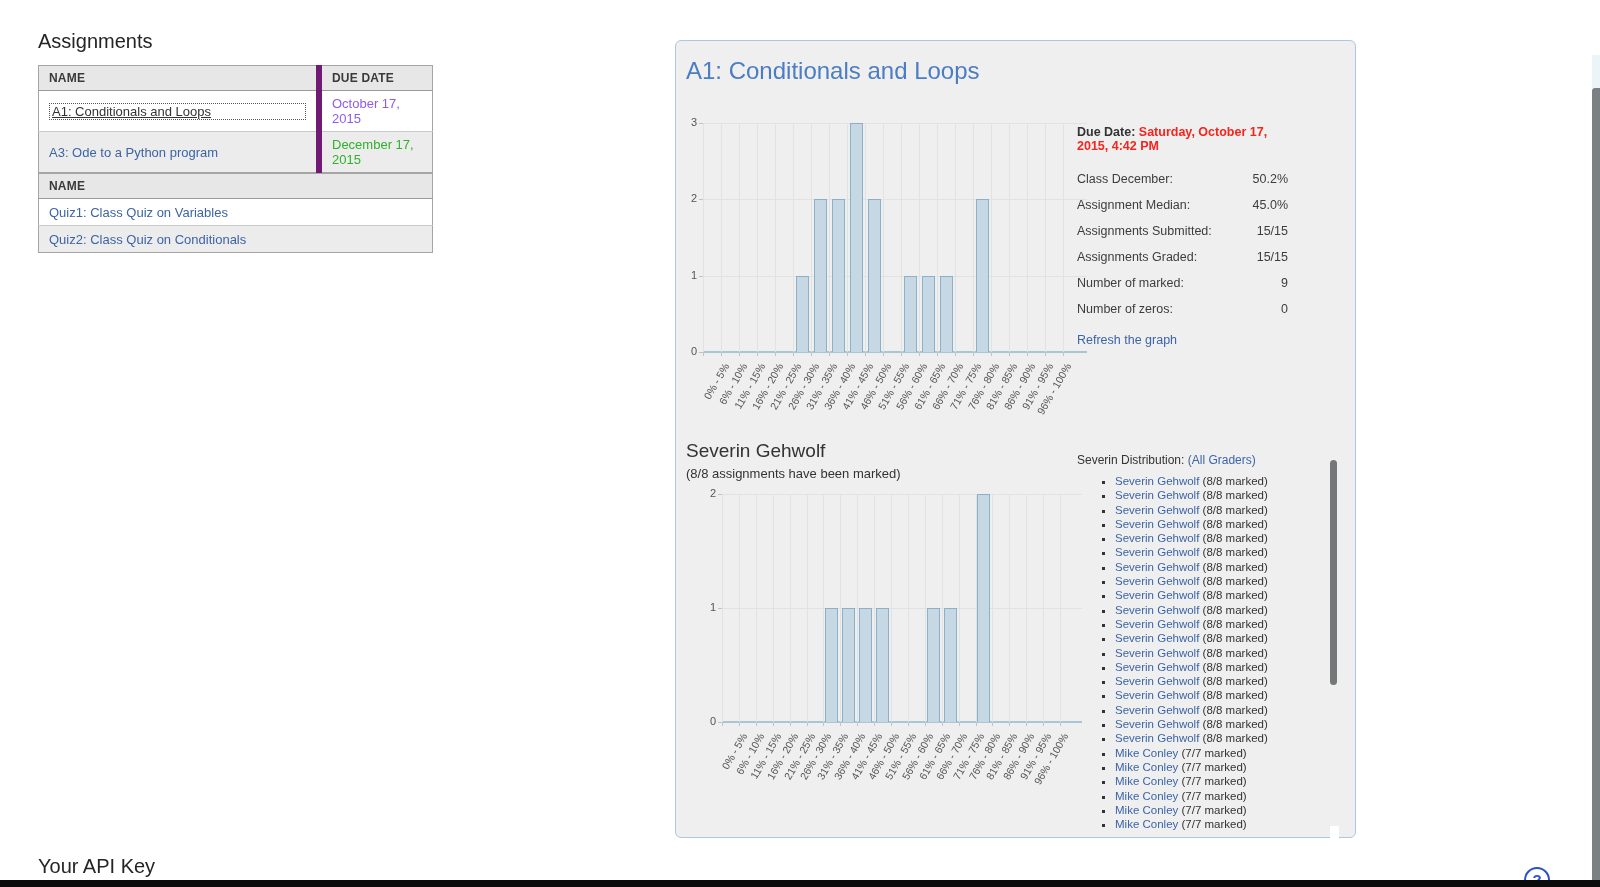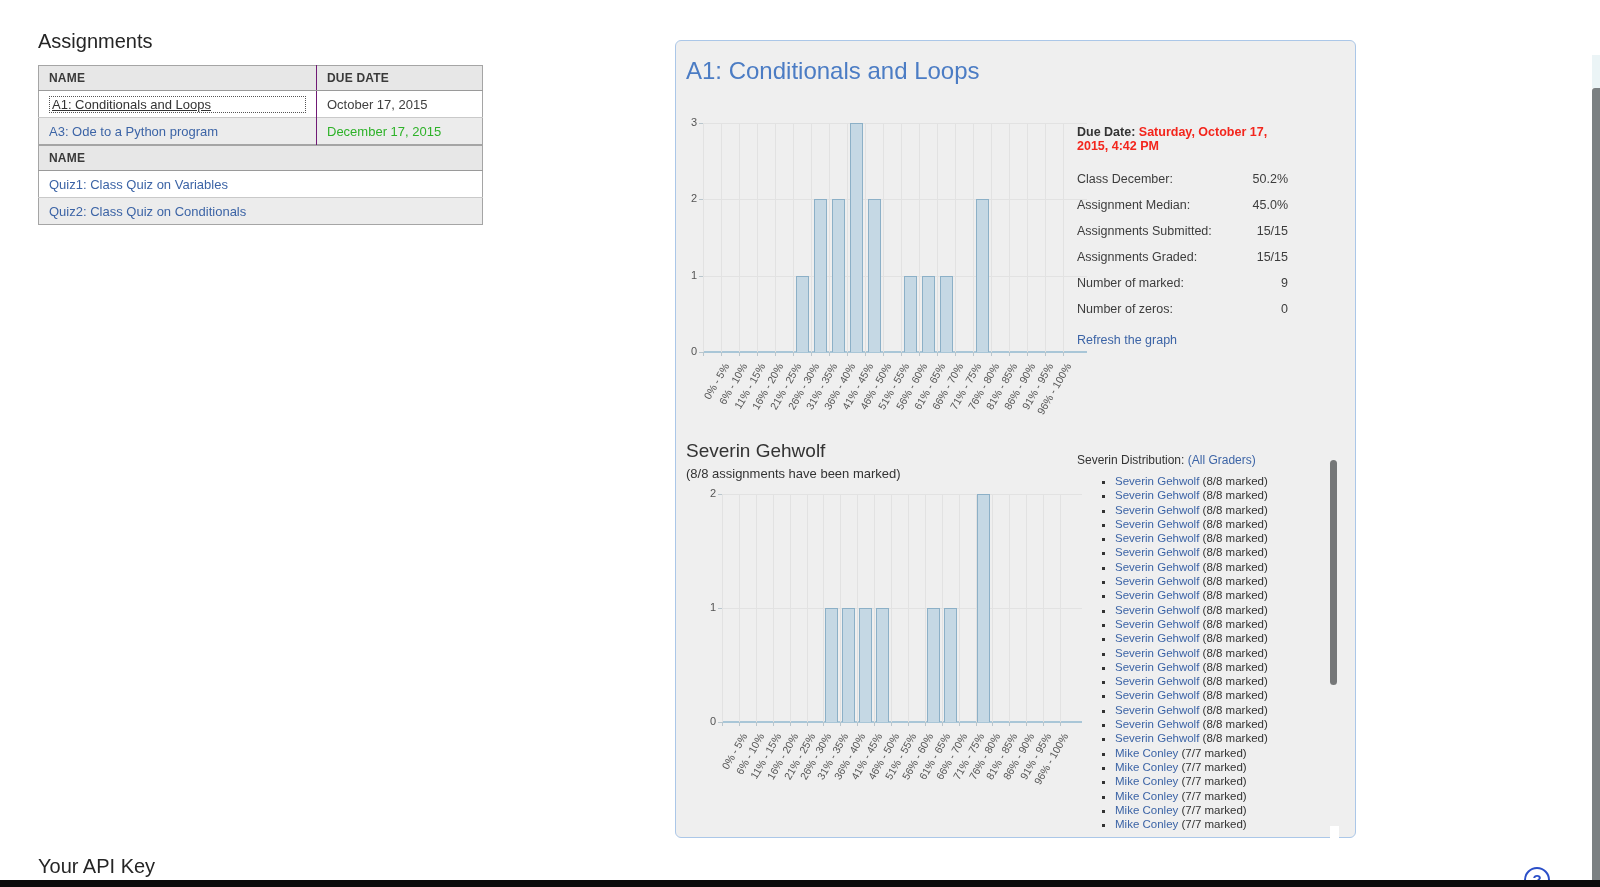--- a/index.html
+++ b/index.html
@@ -2,30 +2,30 @@
 <html><head>
 <meta charset="utf-8">
 <style>
   html,body{margin:0;padding:0;background:#fff;}
   .page{position:relative;width:1600px;height:887px;overflow:hidden;background:#fff;
         font-family:"Liberation Sans",sans-serif;color:#333;}
   
   .left-col{position:absolute;left:38px;top:30px;width:445px;}
   .section-heading{font-size:20px;font-weight:400;color:#252525;margin:0 0 12px 0;line-height:1.15;}
   .section-heading.second{margin-top:16px;margin-bottom:10px;}
-  table.mk{border-collapse:collapse;width:445px;border:1px solid #a5a5a5;font-size:13px;background:#fff;}
+  table.mk{border-collapse:collapse;width:395px;border:1px solid #a5a5a5;font-size:13px;background:#fff;}
   table.mk th{background:#e7e7e7;color:#3a3a3a;font-size:12px;font-weight:700;text-align:left;
               padding:5px 10px;border-bottom:1px solid #9a9a9a;letter-spacing:.2px;}
   table.mk td{padding:5px 10px;border-top:1px solid #c9c9c9;height:16px;}
   table.mk tr:nth-child(even) td{background:#ececec;}
-  table.mk th + th, table.mk td + td{border-left:1px solid #701a75;}
+  table.mk th + th, table.mk td + td{border-left:6px solid #701a75;}
   .col-name{width:257px;}
   a.lnk{color:#3c64a6;text-decoration:none;cursor:pointer;}
   .focused-name{display:block;color:#333;border:1px dotted #555;padding:0 2px;margin:-1px 0;}
-  .due-red{color:#404040;}
+  .due-red{color:#8b5cf6;}
   .due-green{color:#2eb229;}
   
   .panel{position:absolute;left:675px;top:40px;width:679px;height:796px;background:#efefef;
          border:1px solid #abc7e8;border-radius:6px;overflow:hidden;}
   .panel-title{position:absolute;left:10px;top:16px;font-size:24px;font-weight:400;color:#4b7cc4;}
   
   .plot{position:absolute;}
   .vgrid{position:absolute;top:0;width:1px;background:#e2e2e2;}
   .hgrid{position:absolute;left:0;height:1px;background:#e2e2e2;}
   .hgrid.baseline{height:2px;background:#a9c6d7;}

